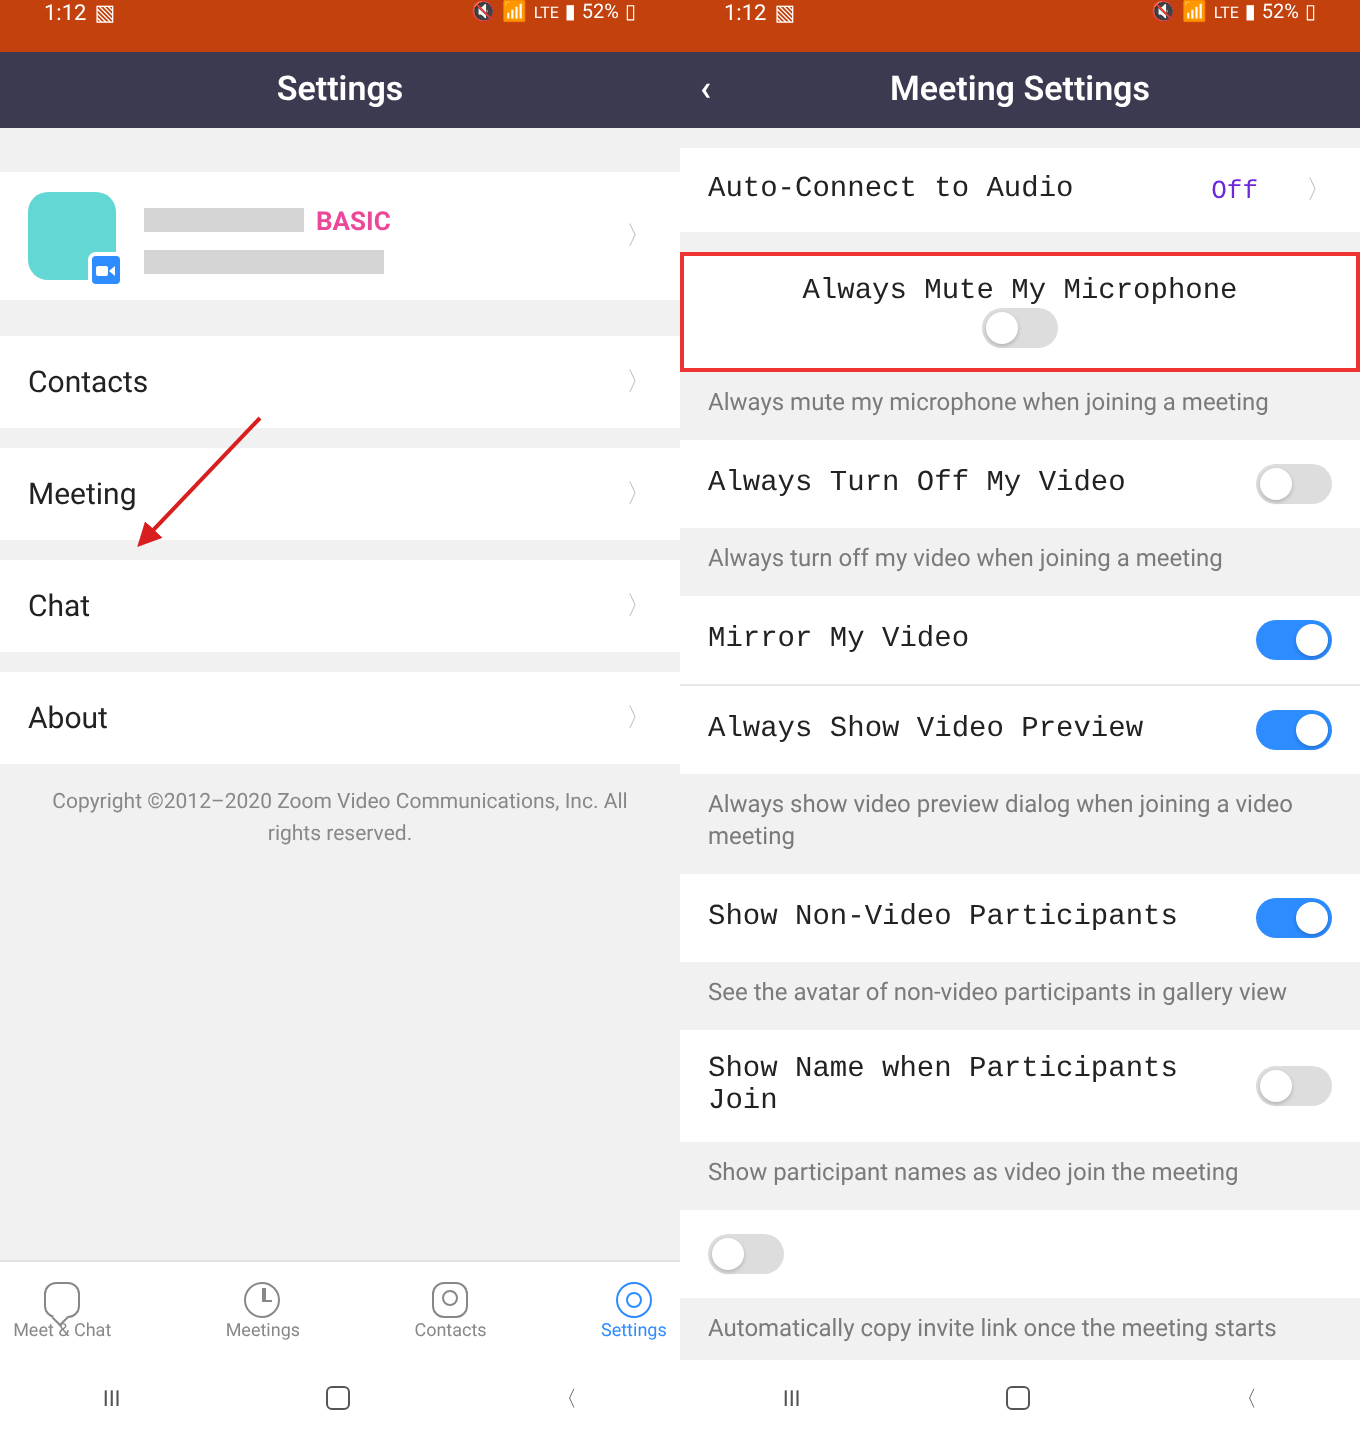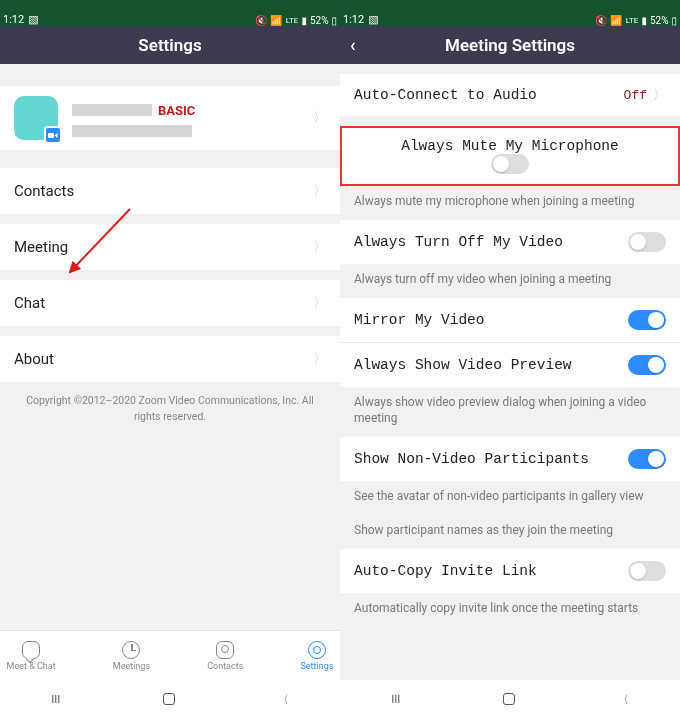--- a/index.html
+++ b/index.html
@@ -5,23 +5,23 @@
   * { box-sizing: border-box; margin: 0; padding: 0; }
   body {
     font-family: -apple-system, Roboto, "Helvetica Neue", Arial, sans-serif;
     background: #fff;
     width: 680px;
     height: 718px;
     display: flex;
   }
   .phone { width: 340px; height: 718px; display: flex; flex-direction: column; background: #f1f1f1; position: relative; }
   .statusbar {
-    height: 26px; background: #14532d; color: #fff;
-    display: flex; align-items: flex-end; justify-content: space-between;
-    padding: 0 3px; font-size: 11px;
+    height: 26px; background: #c2410c; color: #fff;
+    display: flex; align-items: flex-start; justify-content: space-between;
+    padding: 0 22px; font-size: 11px;
   }
   .status-left { display:flex; align-items:center; gap:4px; }
   .status-right { display:flex; align-items:center; gap:3px; font-size:10px; }
   .titlebar {
     height: 38px; background: #3b3a50; color: #fff;
     display: flex; align-items: center; justify-content: center;
     font-size: 17px; font-weight: 600; position: relative;
   }
   .titlebar .back { position:absolute; left:10px; top:8px; font-size:18px; }
   .content { flex:1; overflow:hidden; position:relative; }
@@ -32,21 +32,21 @@
   .avatar {
     width:44px; height:44px; border-radius:10px; background:#63d7d3; position:relative;
   }
   .avatar-badge {
     position:absolute; right:-4px; bottom:-4px; width:18px; height:18px;
     background:#2d8cff; border-radius:4px; border:2px solid #fff;
     display:flex; align-items:center; justify-content:center; color:#fff; font-size:10px;
   }
   .profile-text { margin-left:14px; flex:1; }
   .line-a { width:80px; height:12px; background:#d5d5d5; display:inline-block; vertical-align:middle; }
-  .basic { color:#b91c1c; font-weight:700; font-size:13px; margin-left:6px; }
+  .basic { color:#ec4899; font-weight:700; font-size:13px; margin-left:6px; }
   .line-b { width:120px; height:12px; background:#d5d5d5; margin-top:6px; }
   .chev { color:#bdbdbd; font-size:13px; }
   .menu-item {
     background:#fff; height:46px; display:flex; align-items:center;
     padding:0 14px; font-size:15px; color:#222; justify-content:space-between;
     margin-top:10px;
   }
   .menu-item.first { margin-top:18px; }
   .copyright { text-align:center; font-size:10.5px; color:#888; padding:11px 22px; line-height:1.5; }
   .bottom-tabs {
@@ -83,21 +83,21 @@
   .small-gap { height:1px; background:#e8e8e8; }
   .toggle {
     width:38px; height:20px; border-radius:10px; background:#ddd; position:relative; flex-shrink:0;
   }
   .toggle::after {
     content:""; position:absolute; width:16px; height:16px; border-radius:50%;
     background:#fff; top:2px; left:2px; box-shadow:0 1px 2px rgba(0,0,0,0.2);
   }
   .toggle.on { background:#2d8cff; }
   .toggle.on::after { left:20px; }
-  .off-text { color:#7f1d1d; font-size:13px; margin-right:6px; }
+  .off-text { color:#6d28d9; font-size:13px; margin-right:24px; }
   .highlight { outline:2px solid #e33; outline-offset:-2px;flex-direction:column; }
   .setting-right { display:flex; align-items:center; }
 
   
   .arrow {
     position:absolute; pointer-events:none;
   }
   .arrow svg { overflow:visible; }
 </style>
 </head>
@@ -248,24 +248,27 @@
       <div class="toggle on"></div>
     </div>
     <div class="setting-desc">Always show video preview dialog when joining a video meeting</div>
 
     <div class="setting-row">
       <span>Show Non-Video Participants</span>
       <div class="toggle on"></div>
     </div>
     <div class="setting-desc">See the avatar of non-video participants in gallery view</div>
 
-    <div class="setting-desc">Show participant names as they join the meeting</div>
-
-    <div class="setting-row">
-      <span>Auto-Copy Invite Link</span>
+    <div class="setting-row">
+      <span>Show Name when Participants Join</span>
+      <div class="toggle"></div>
+    </div>
+    <div class="setting-desc">Show participant names as video join the meeting</div>
+
+    <div class="setting-row">
       <div class="toggle"></div>
     </div>
     <div class="setting-desc">Automatically copy invite link once the meeting starts</div>
   </div>
 
   <div class="navbar">
     <span>III</span>
     <span class="sq"></span>
     <span>〈</span>
   </div>

